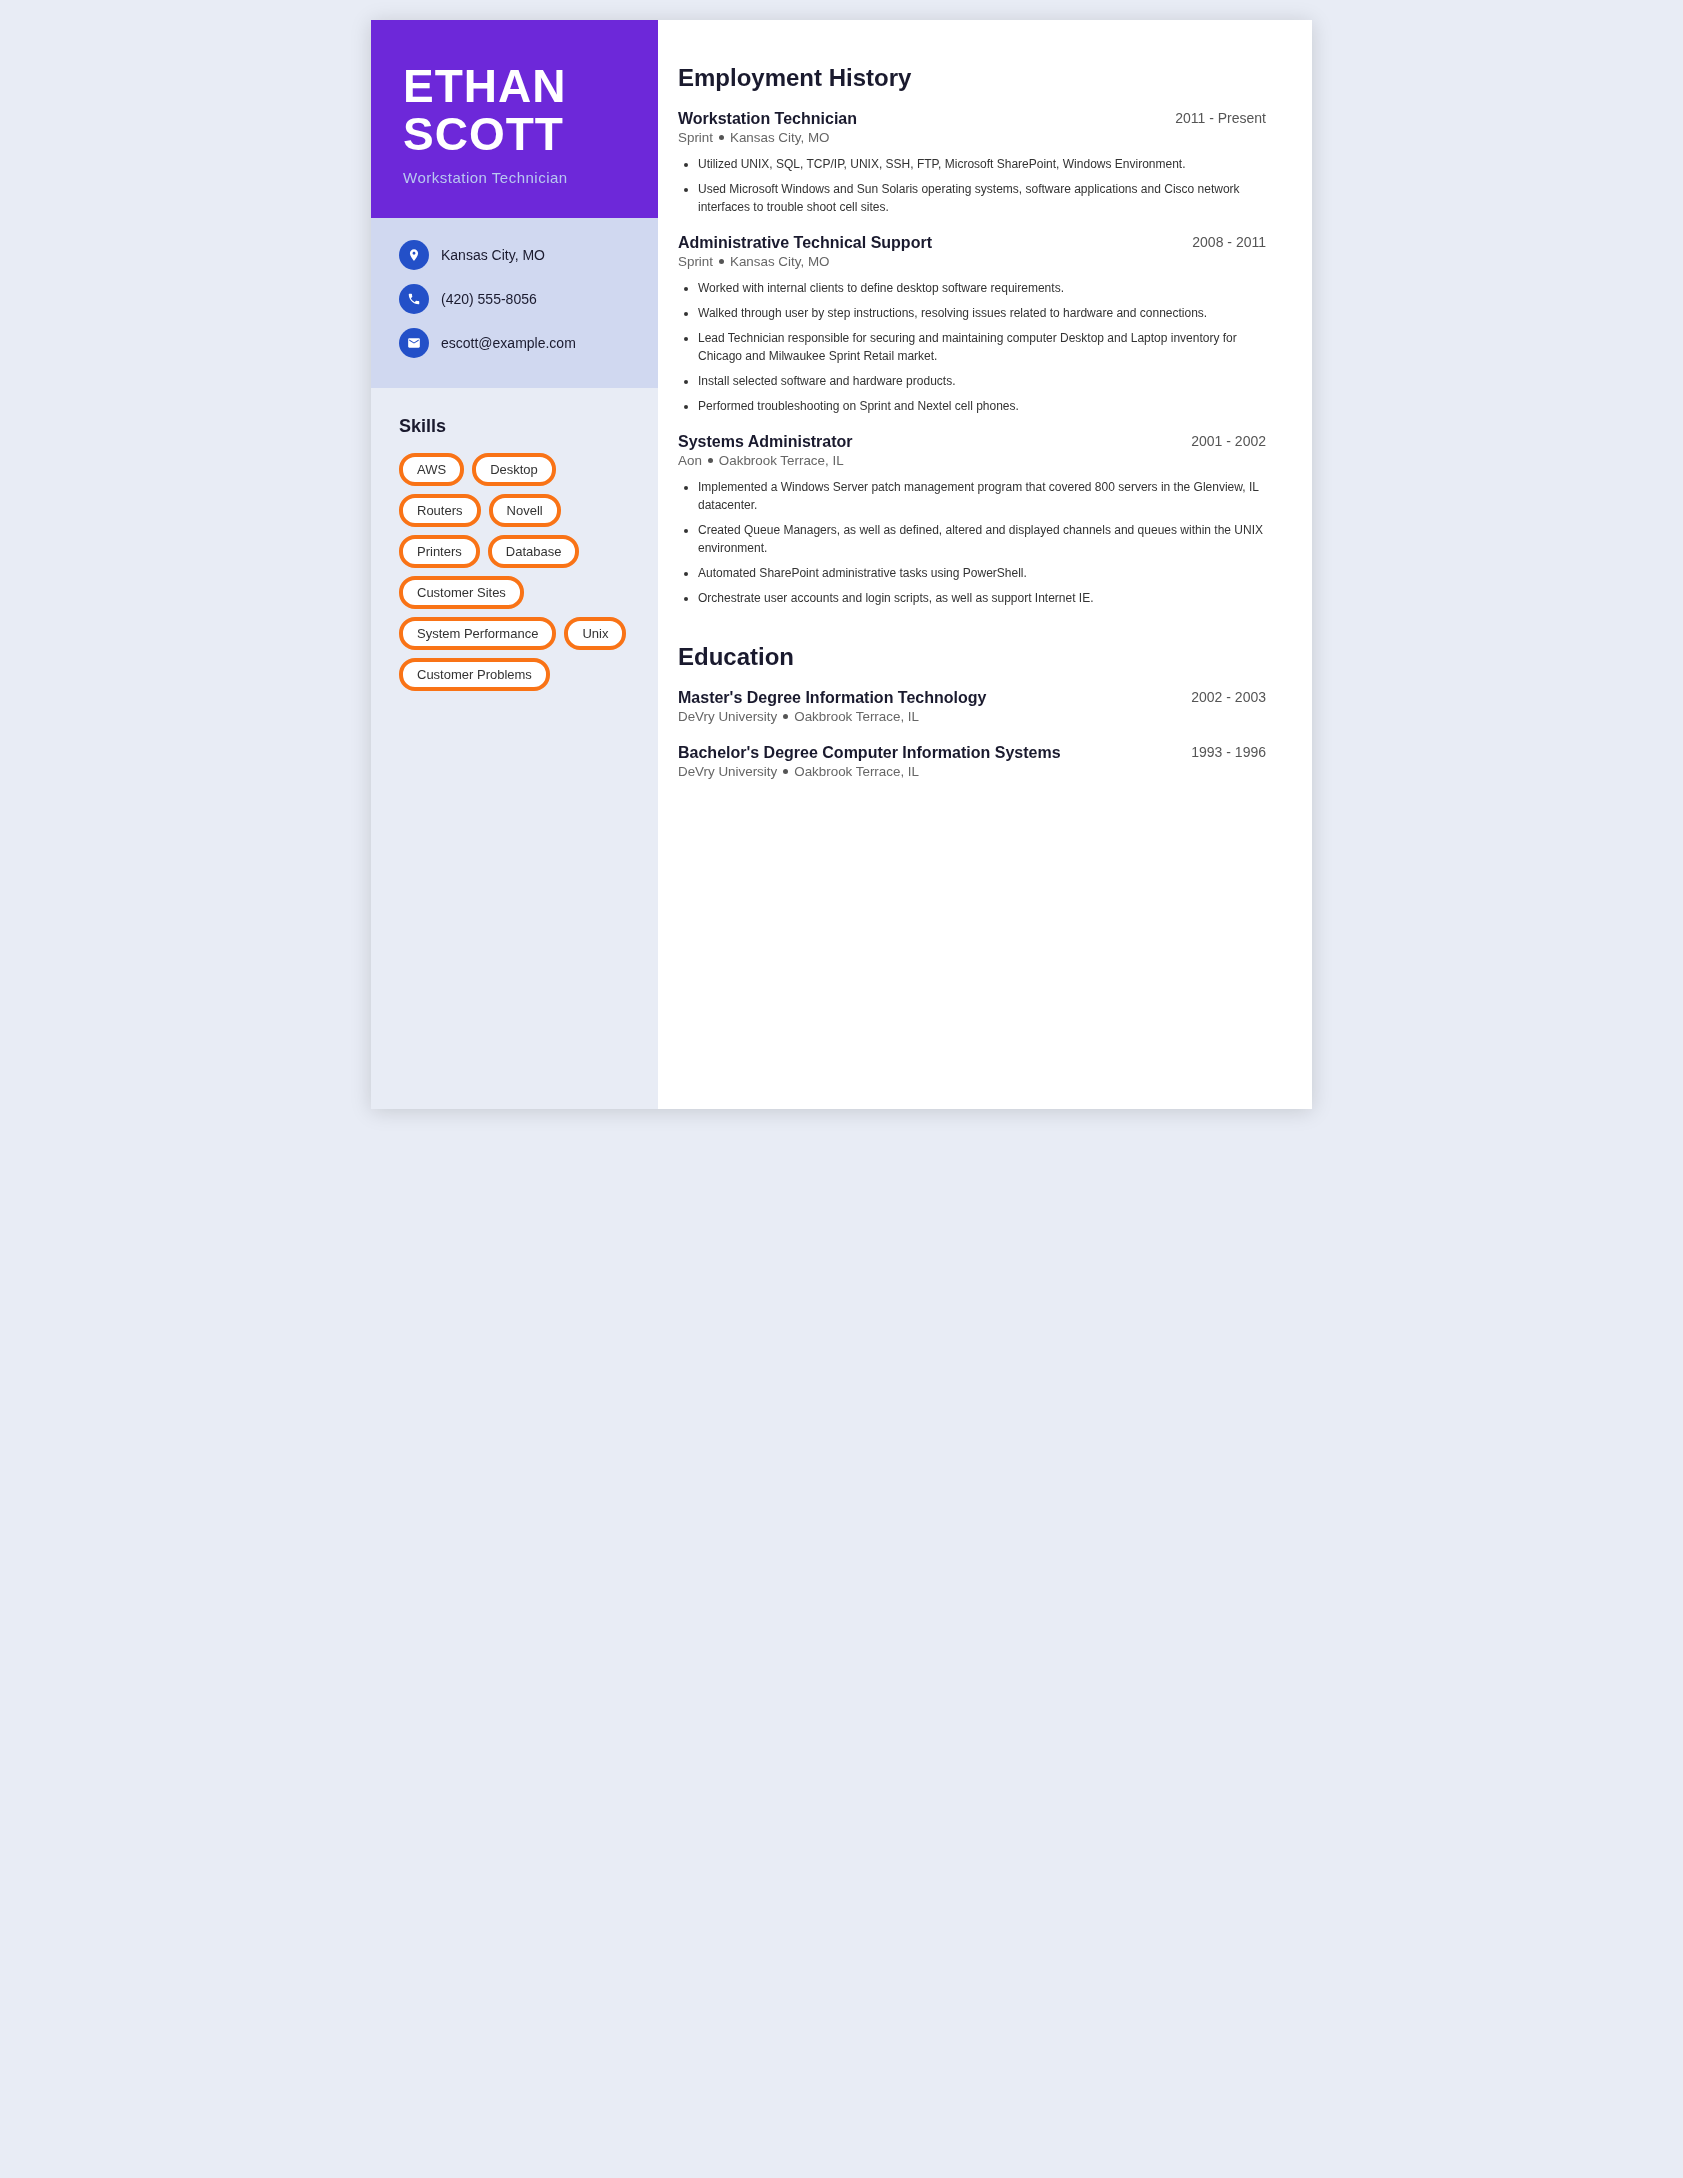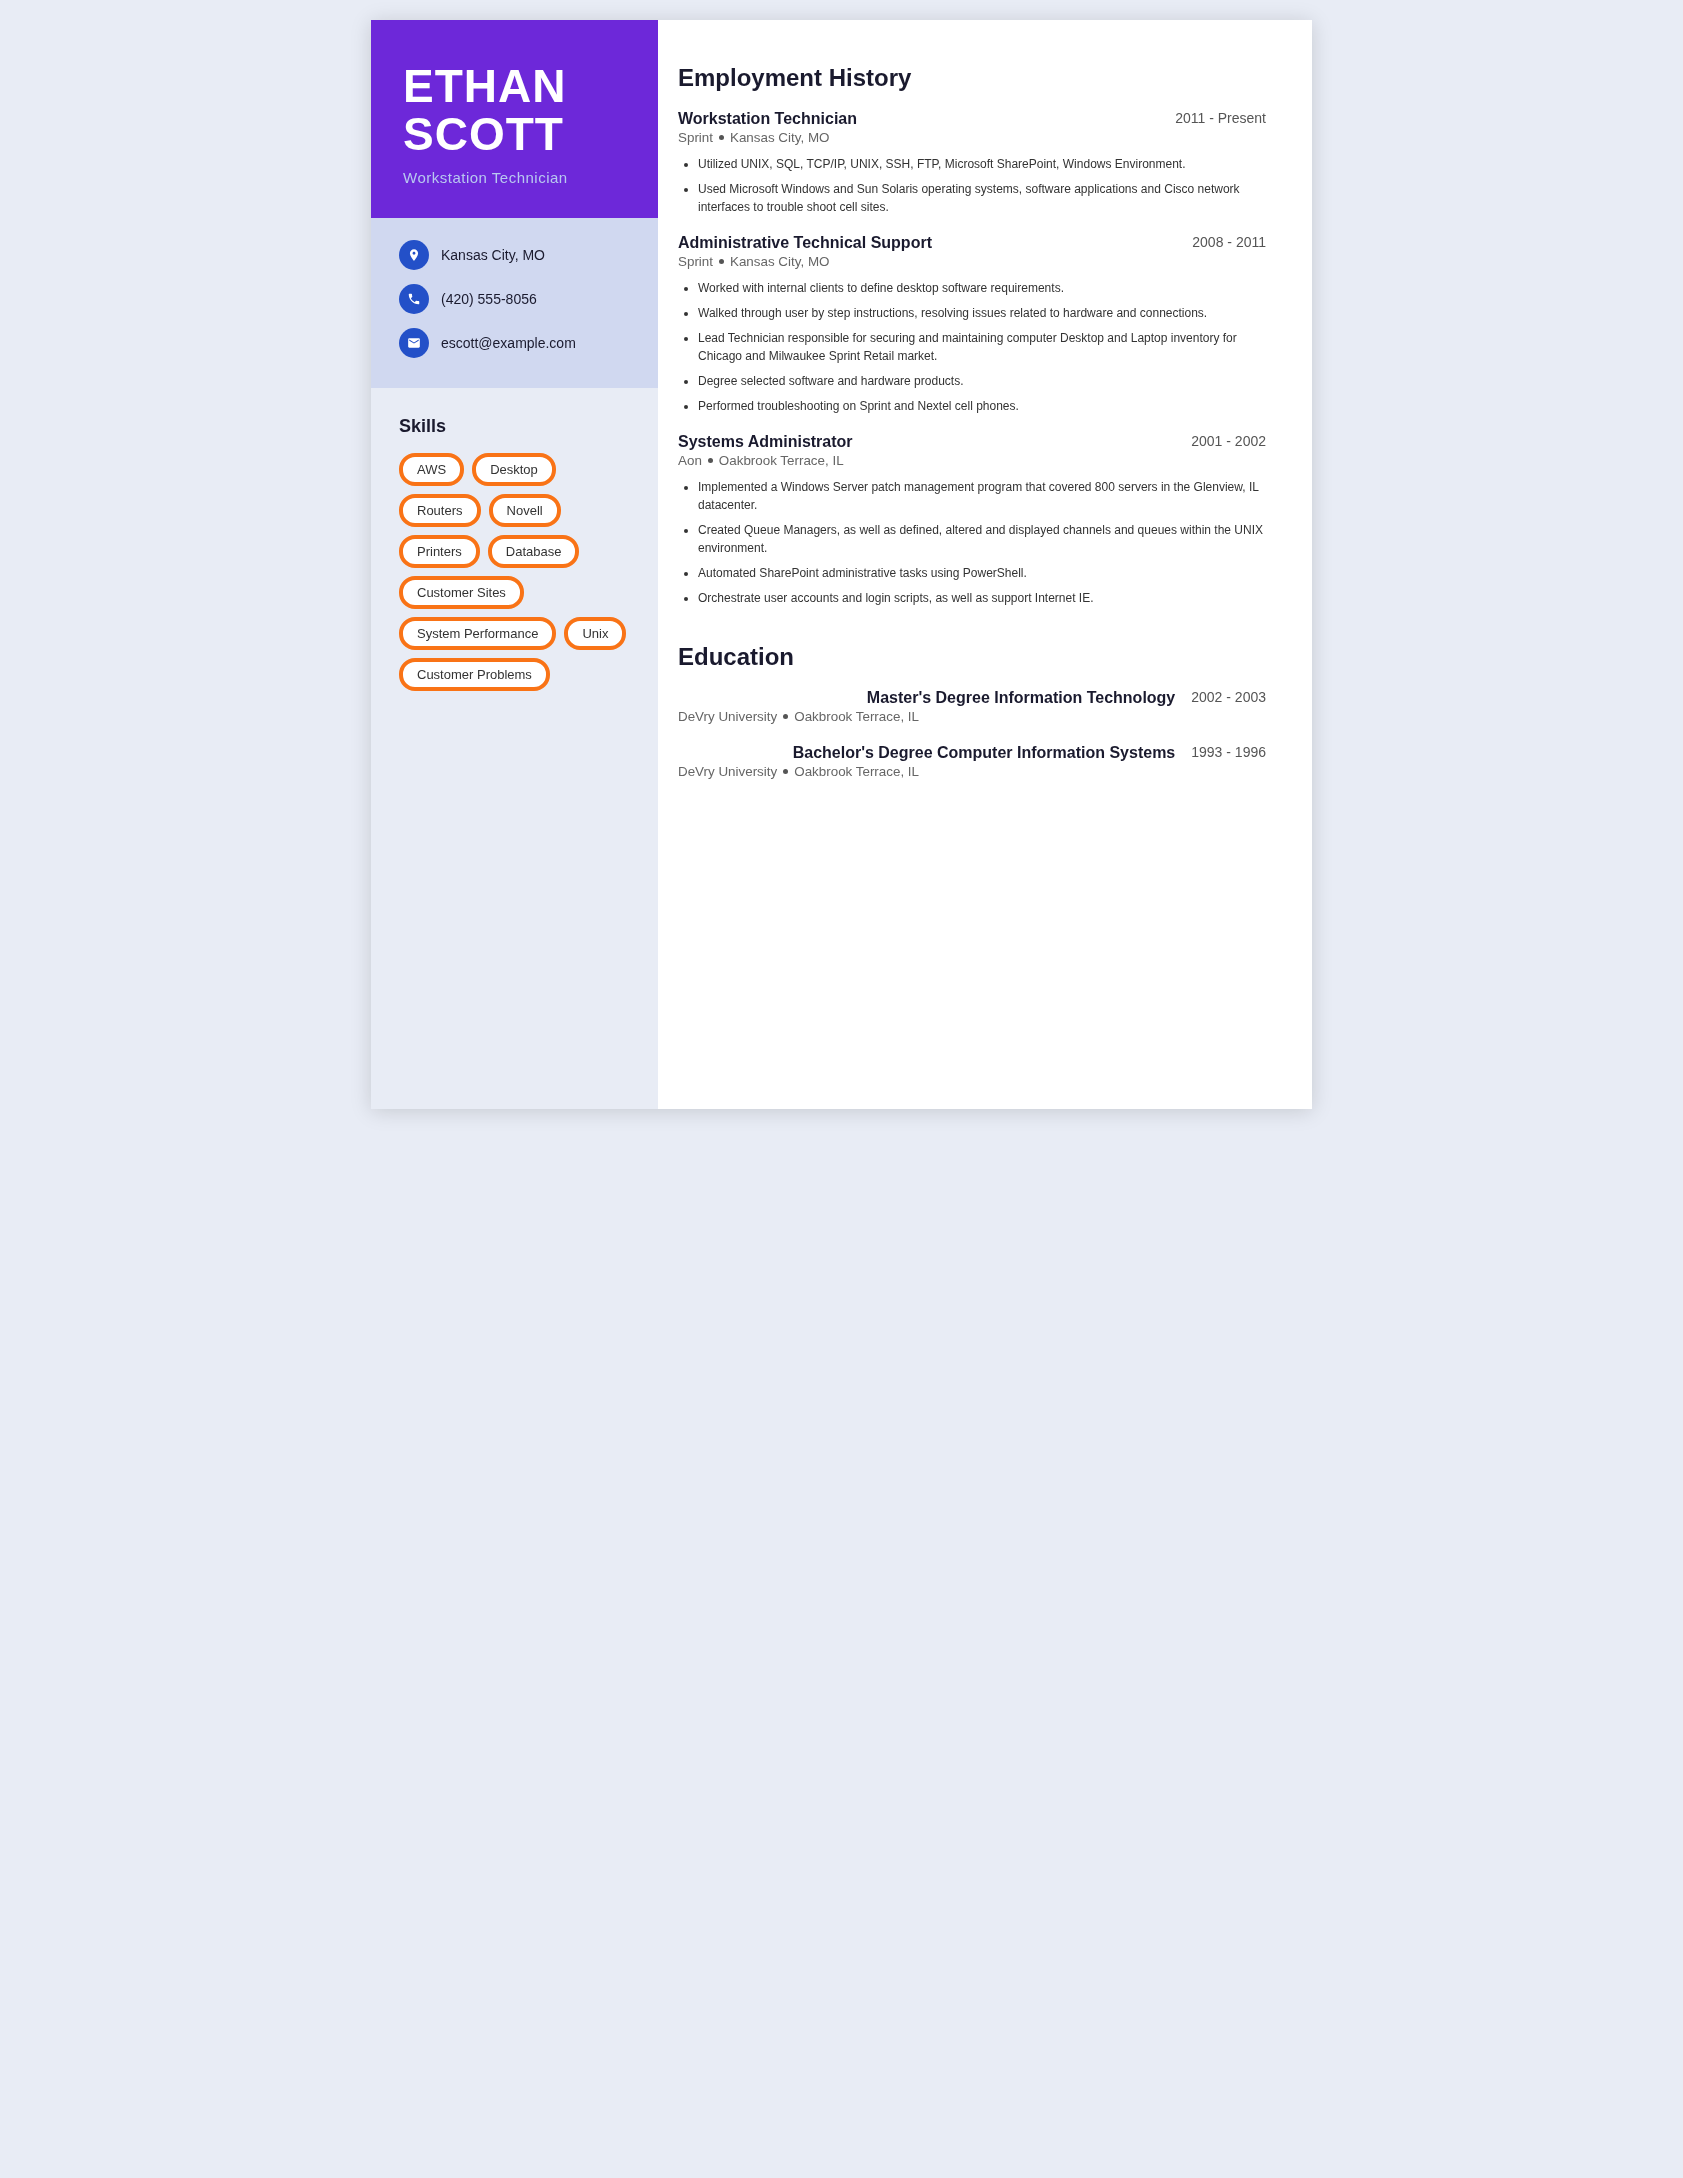--- a/index.html
+++ b/index.html
@@ -154,21 +154,21 @@
       font-size: 12px;
       color: #333;
       margin-bottom: 7px;
       line-height: 1.5;
     }
     .edu-item {
       margin-bottom: 20px;
     }
     .edu-header {
       display: flex;
-      justify-content: flex-end;
+      justify-content: space-between;
       align-items: flex-start;
     }
     .edu-degree {
       font-size: 16px;
       font-weight: 700;
       color: #1a1a2e;
     }
     .edu-dates {
       font-size: 14px;
       color: #555;
@@ -268,21 +268,21 @@
   </div>
             <div class="job-company">
     <span>Sprint</span>
     <span class="bullet-dot"></span>
     <span>Kansas City, MO</span>
   </div>
             <ul class="job-bullets">
     <li>Worked with internal clients to define desktop software requirements.</li>
               <li>Walked through user by step instructions, resolving issues related to hardware and connections.</li>
               <li>Lead Technician responsible for securing and maintaining computer Desktop and Laptop inventory for Chicago and Milwaukee Sprint Retail market.</li>
-              <li>Degree selected software and hardware products.</li>
+              <li>Install selected software and hardware products.</li>
               <li>Performed troubleshooting on Sprint and Nextel cell phones.</li>
   </ul>
           </div>
           <div>
             <div class="job-header">
     <span class="job-title">Systems Administrator</span>
     <span class="job-dates">2001 - 2002</span>
   </div>
             <div class="job-company">
     <span>Aon</span>

